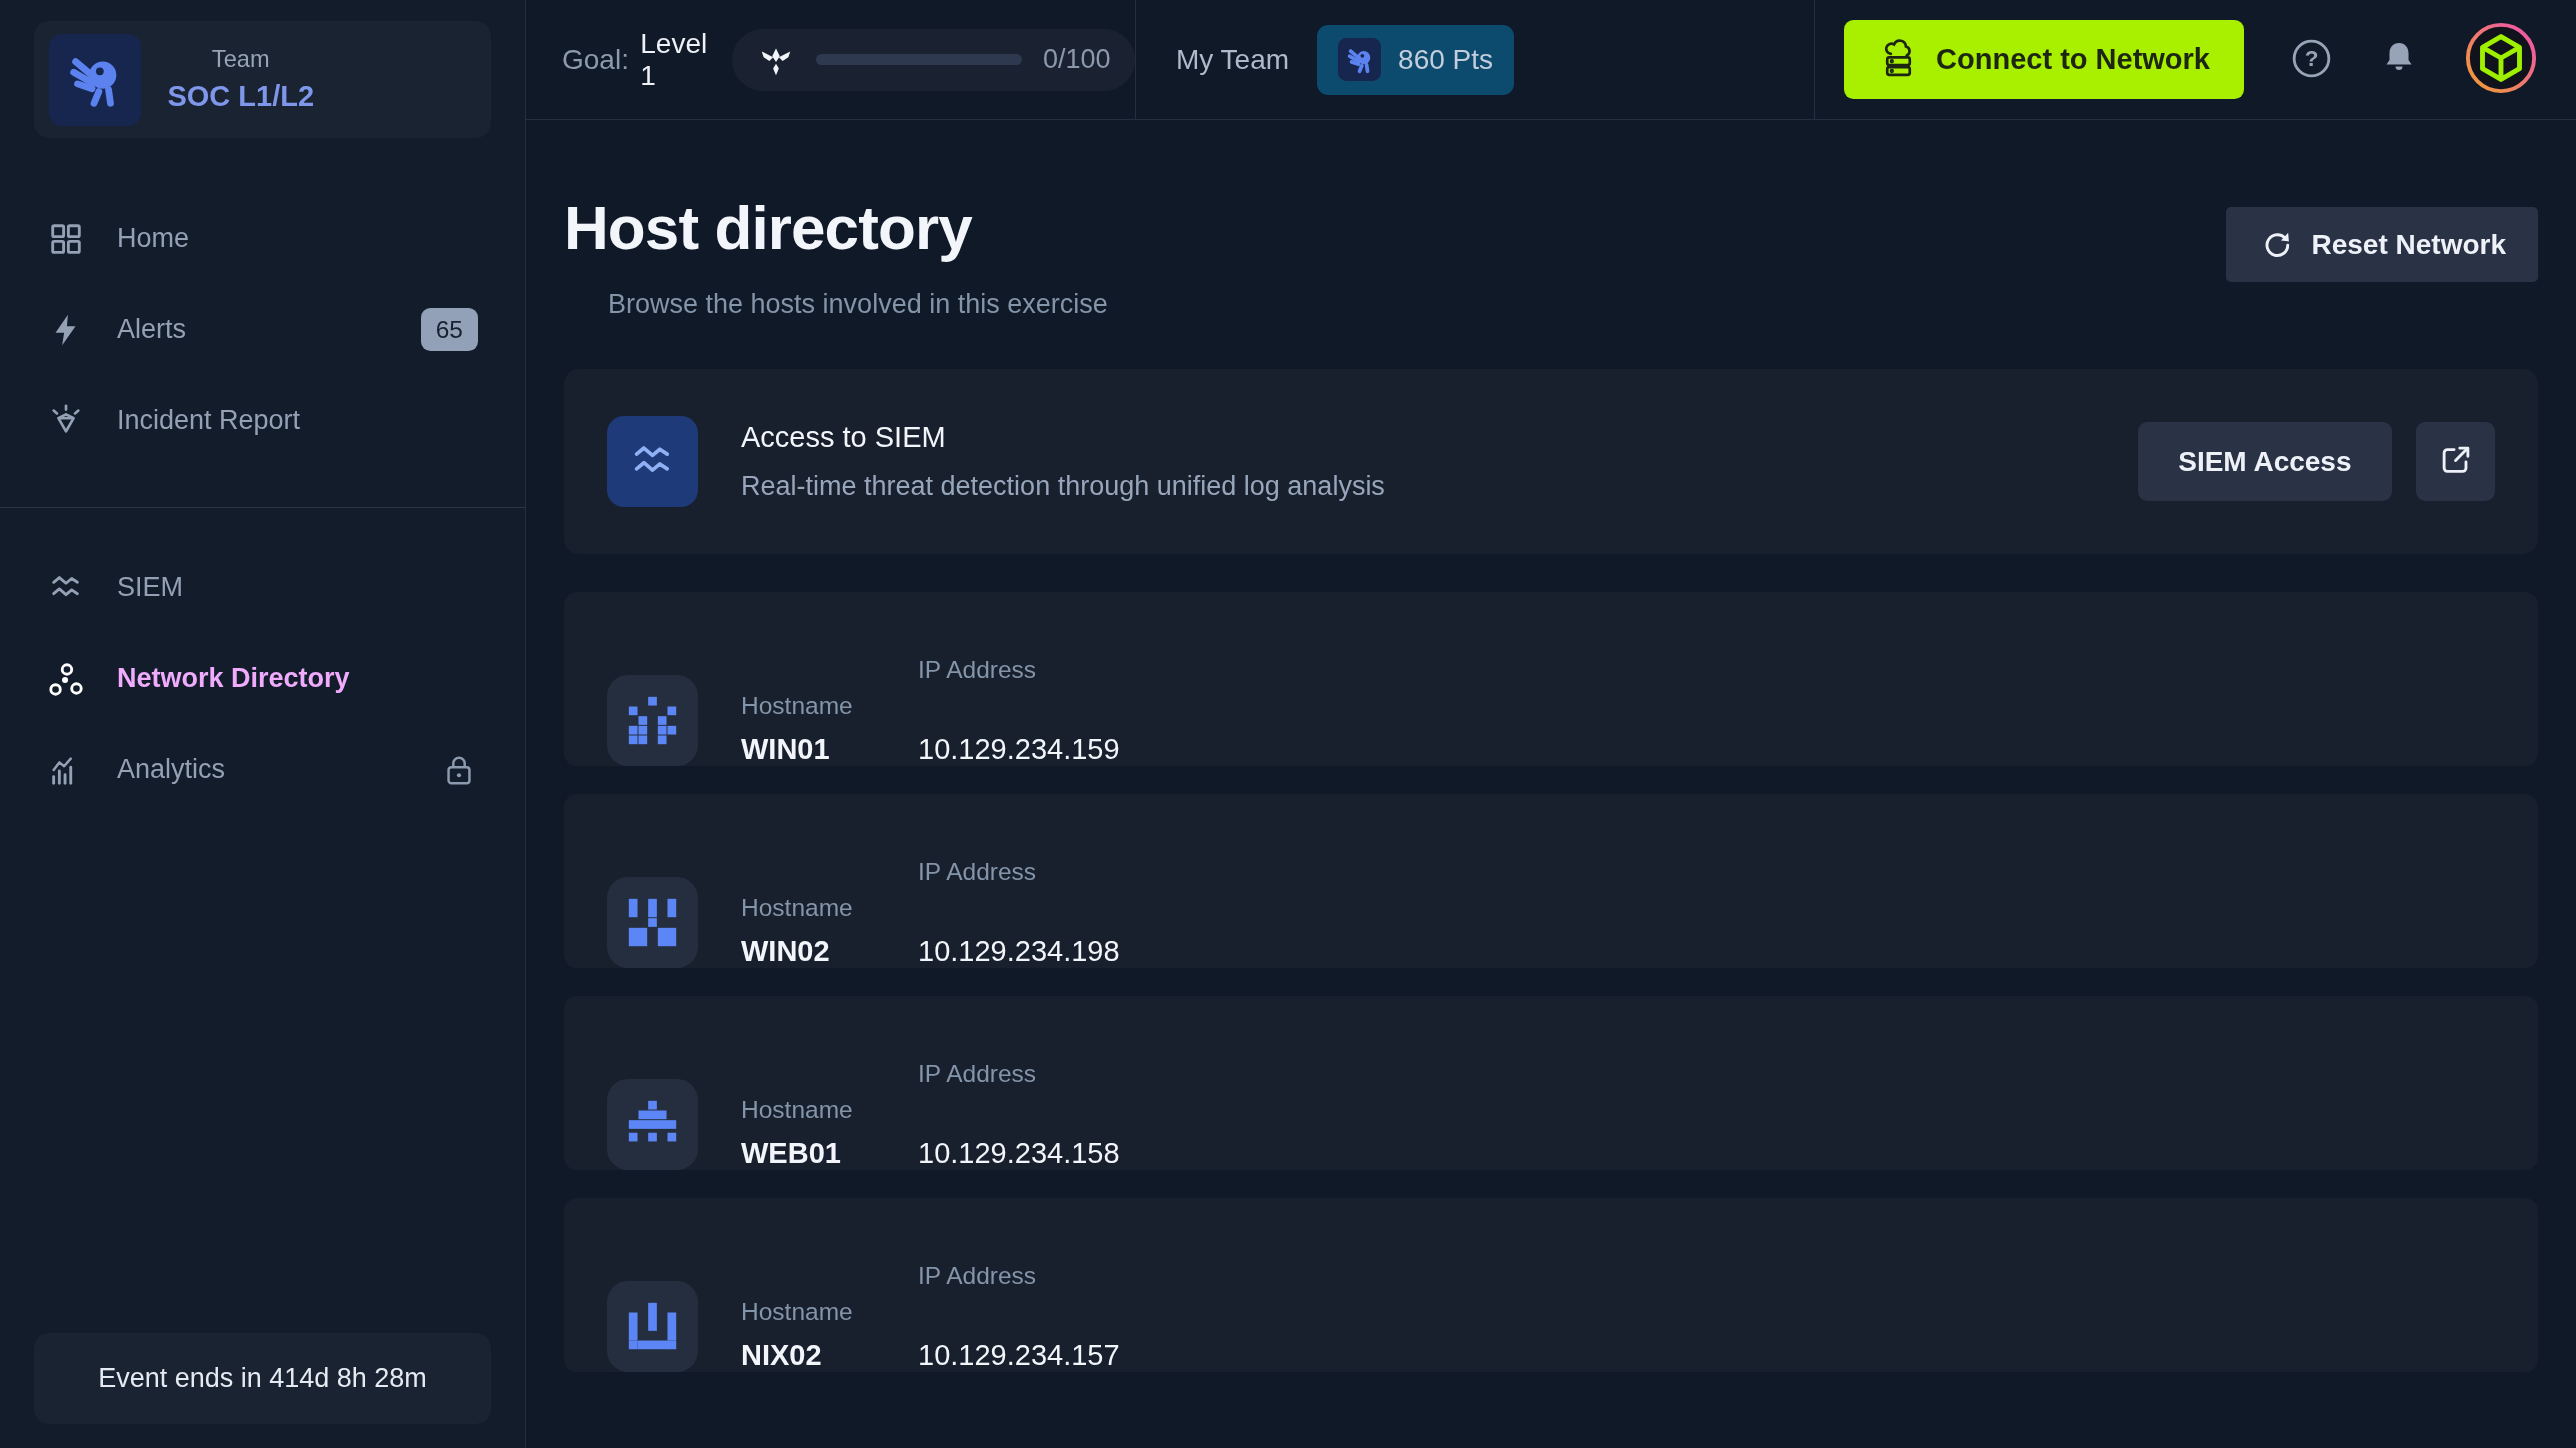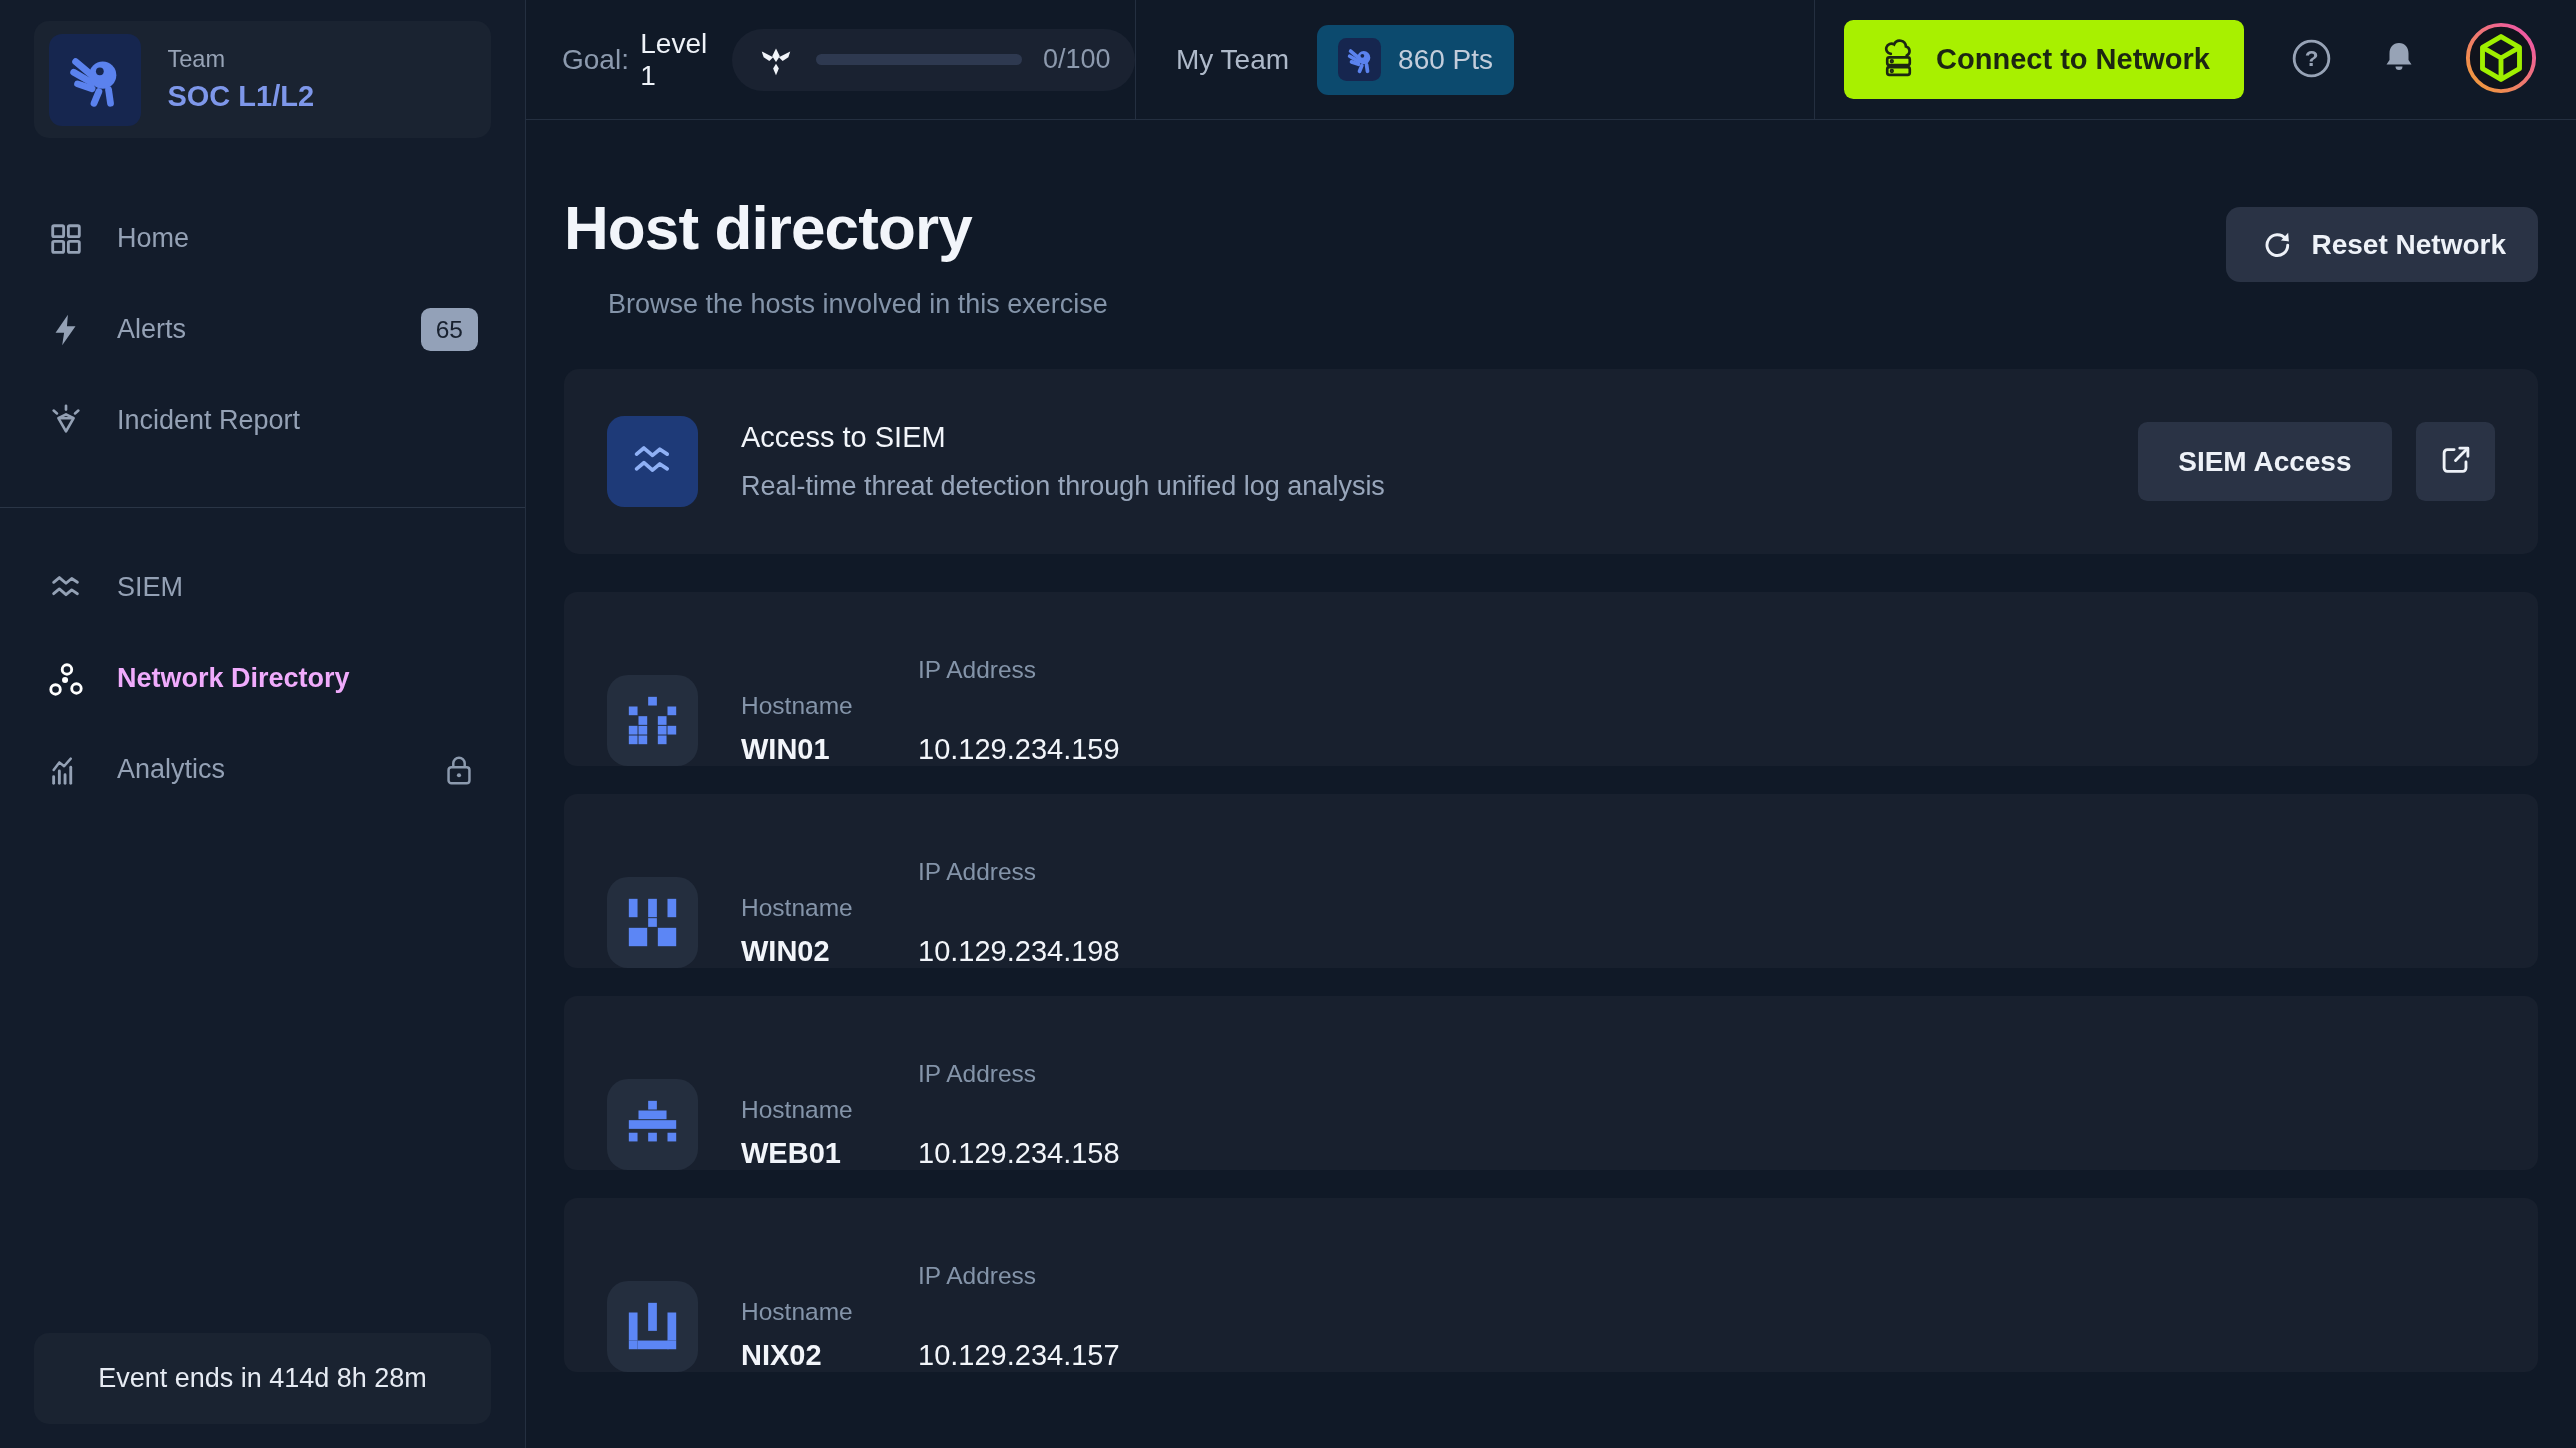--- a/index.html
+++ b/index.html
@@ -4,21 +4,21 @@
 <style>
   * { margin:0; padding:0; box-sizing:border-box; }
   html,body { background:#0c1320; }
   body { width:2576px; height:1448px; overflow:hidden;
          font-family:"Liberation Sans","DejaVu Sans",sans-serif; color:#eef2f8; }
 
   .app { display:flex; width:2576px; height:1448px; background:#101927; }
 
   
   .sidebar { width:526px; min-width:526px; background:#131c2b; border-right:0.9px solid #242f40;
-             display:flex; flex-direction:column; }
+             display:flex; flex-direction:column;text-align:center; }
   .team-card { margin:21px 34px 0 34px; height:117px; background:#1a2331; border-radius:15px;
                display:flex; align-items:center; padding:0 15px; }
   .team-logo { width:92px; height:92px; border-radius:13.2px; background:#16264f;
                display:flex; align-items:center; justify-content:center; }
   .team-meta { margin-left:26.4px; }
   .team-label { font-size:23.6px; color:#97a3b6; }
   .team-name  { font-size:29px; font-weight:bold; color:#7e97ea; margin-top:7.5px; }
 
   .nav { margin-top:55px; }
   .nav-item { height:91px; display:flex; align-items:center; padding:0 47px;
@@ -68,21 +68,21 @@
                  display:flex; align-items:center; padding:0 34px; cursor:pointer; }
   .connect-btn span { font-size:29px; font-weight:bold; color:#1c2612; margin-left:17px; }
   .icon-btn { background:none; border:none; cursor:pointer; display:flex; align-items:center; }
 
   
   .content { flex:1; padding:0 38px; overflow:hidden; }
   .page-header { margin-top:72px; display:flex; justify-content:space-between; }
   .page-title { font-size:62px; font-weight:bold; color:#f2f5fa; letter-spacing:-0.9px; }
   .page-subtitle { font-size:27px; color:#8494a9; margin-top:26.4px;margin-left:44px; }
   .reset-btn { align-self:flex-start; margin-top:15px; height:75px; background:#2a3345;
-               border:none; border-radius:14px; display:flex; align-items:center;
+               border:none; border-radius:5px; display:flex; align-items:center;
                padding:0 32px; cursor:pointer; }
   .reset-btn span { font-size:28px; font-weight:600; color:#eef2f8; margin-left:17px; }
 
   .siem-card { margin-top:49px; height:185px; background:#18202e; border-radius:15px;
                display:flex; align-items:center; padding:0 43px; }
   .siem-tile { width:91px; height:91px; border-radius:17px; background:#1e3a78;
                display:flex; align-items:center; justify-content:center; color:#8fb0f5; }
   .siem-text { margin-left:43px; }
   .siem-title { font-size:29px; color:#f2f5fa; }
   .siem-desc { font-size:27px; color:#98a6bb; margin-top:17px; }

